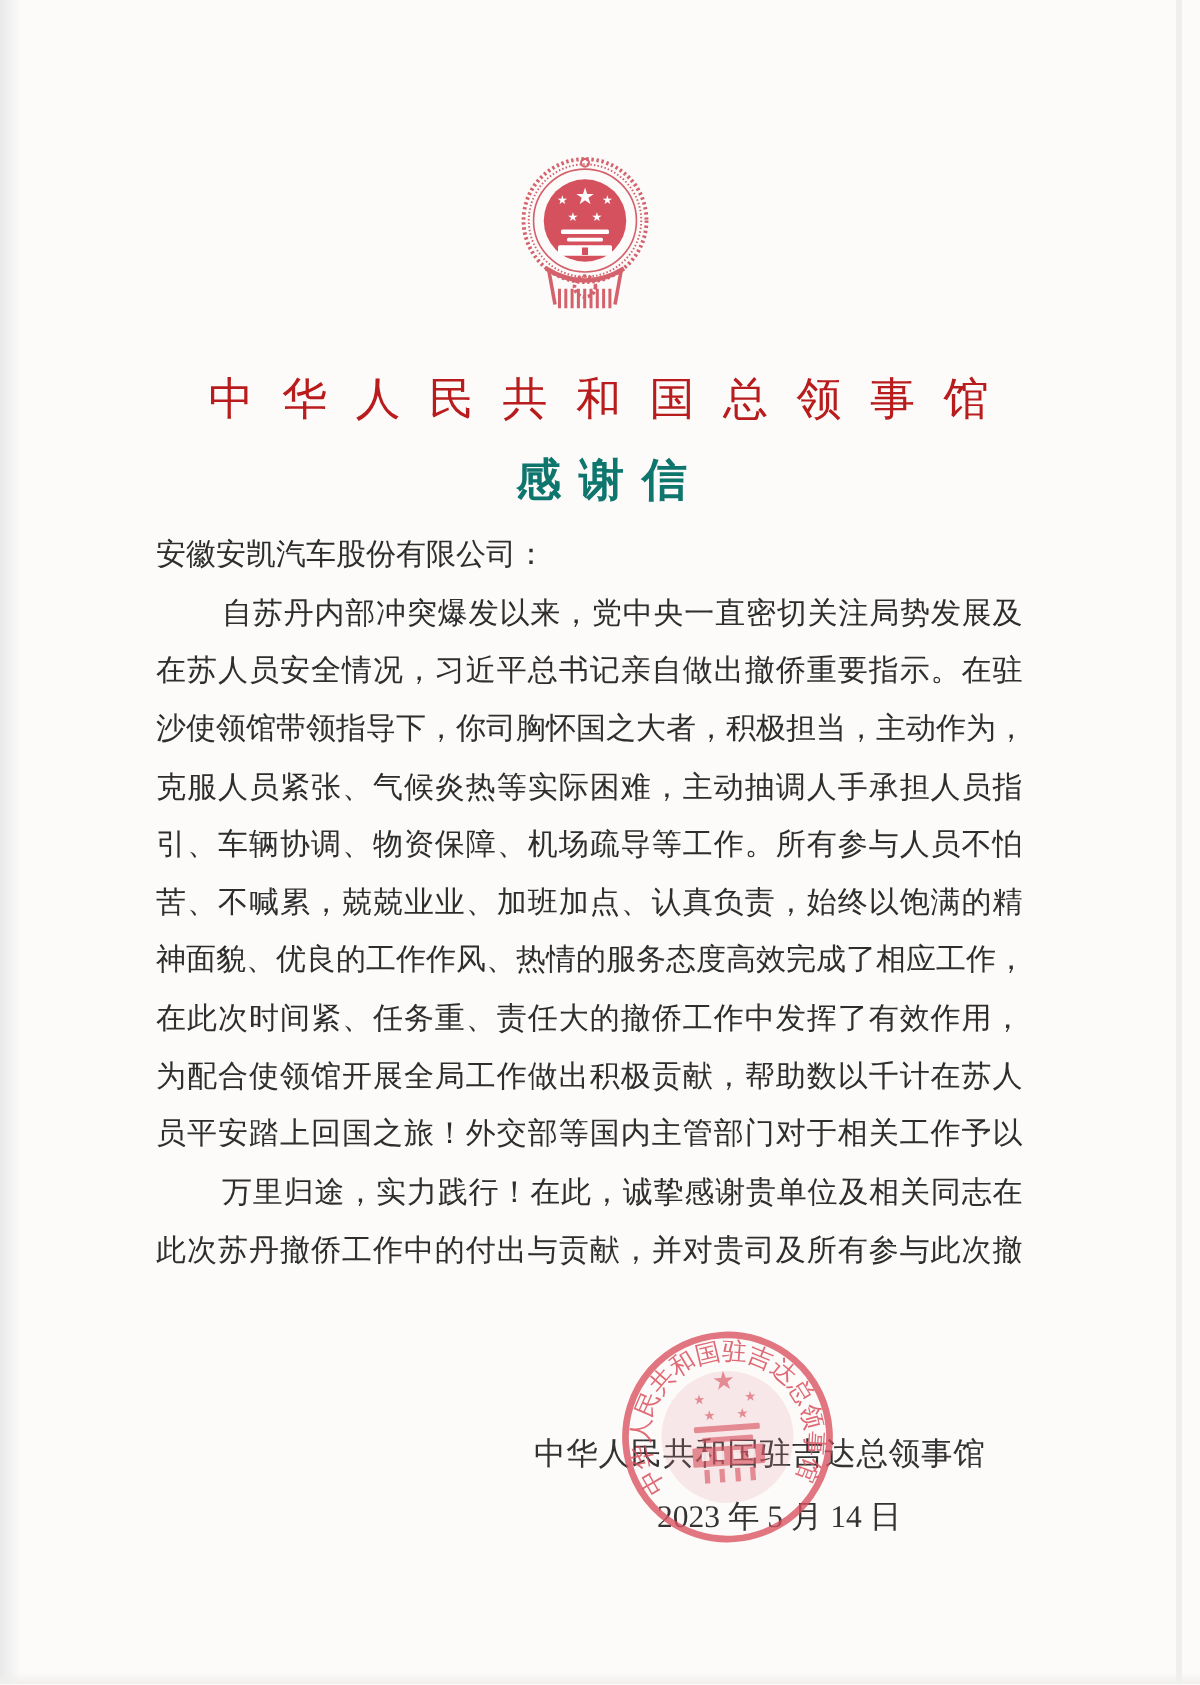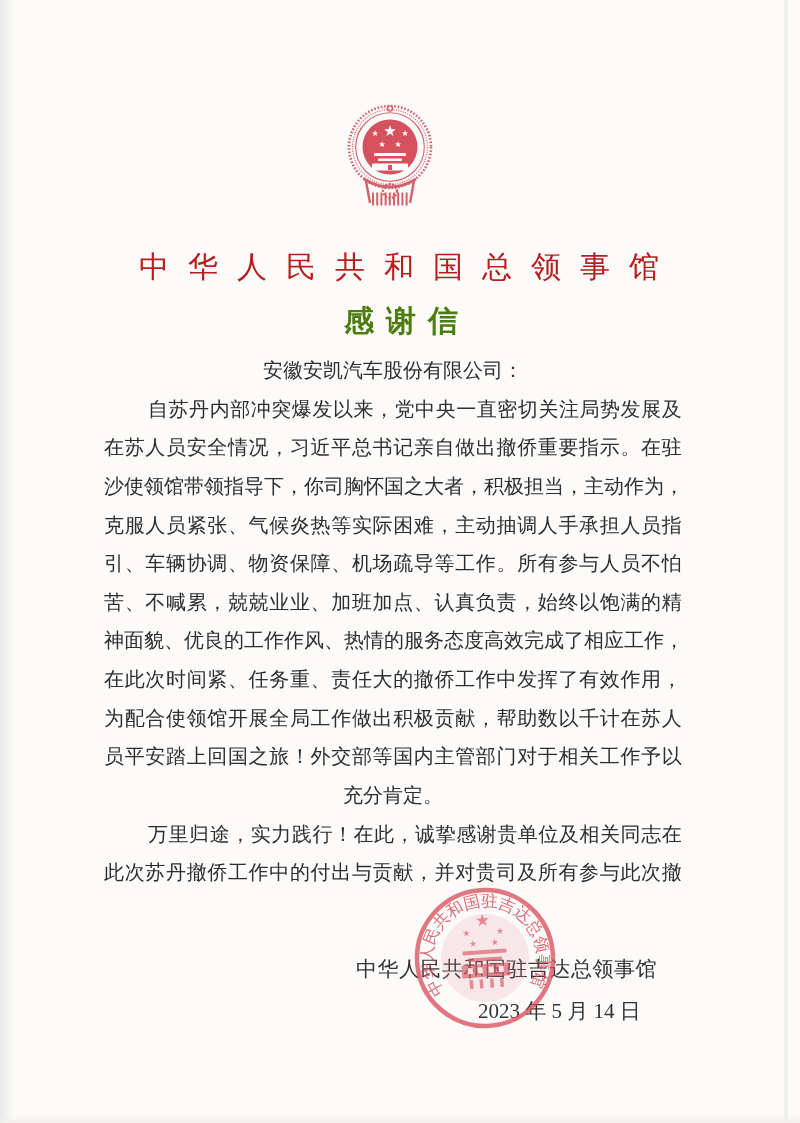--- a/index.html
+++ b/index.html
@@ -18,32 +18,32 @@
 
   .emblem{position:absolute;left:344px;top:103px;width:92px;height:112px;}
 
   .org-title{
     position:absolute;left:139px;top:249px;white-space:nowrap;
     font-size:30px;letter-spacing:19px;color:#b91c1c;line-height:36px;
   }
   .letter-title{
     position:absolute;left:344px;top:303px;white-space:nowrap;
     font-family:"Liberation Sans","DejaVu Sans",sans-serif;font-weight:bold;
-    font-size:30px;letter-spacing:12px;color:#4d7c0f;line-height:36px;
+    font-size:30px;letter-spacing:12px;color:#0f766e;line-height:36px;
   }
 
-  .body-lines{position:absolute;left:104px;top:351px;width:578px;font-size:20px;text-align:center;}
+  .body-lines{position:absolute;left:104px;top:351px;width:578px;font-size:20px;}
   .line{height:38.65px;line-height:38.65px;white-space:nowrap;}
   .line.just{display:flex;justify-content:space-between;}
   .line.indent{padding-left:44px;}
 
   .signature{position:absolute;left:356px;top:954px;font-size:21px;line-height:30px;
     white-space:nowrap;letter-spacing:0.5px;color:#333;}
   .date{position:absolute;left:438px;top:996px;font-size:21px;line-height:30px;
-    white-space:nowrap;color:#333;margin-left:40px;}
+    white-space:nowrap;color:#333;}
 
   .seal{position:absolute;left:405px;top:878px;width:160px;height:160px;
     transform:rotate(-4deg);pointer-events:none;}
 </style>
 </head>
 <body>
 
 <div id="page">
   <div class="edge-left"></div>
   <div class="edge-right"></div>
@@ -380,21 +380,20 @@
         <span>门</span>
         <span>对</span>
         <span>于</span>
         <span>相</span>
         <span>关</span>
         <span>工</span>
         <span>作</span>
         <span>予</span>
         <span>以</span>
       </div>
-      <div class="line">充分肯定。</div>
       <div class="line just indent">
         <span>万</span>
         <span>里</span>
         <span>归</span>
         <span>途</span>
         <span>，</span>
         <span>实</span>
         <span>力</span>
         <span>践</span>
         <span>行</span>

